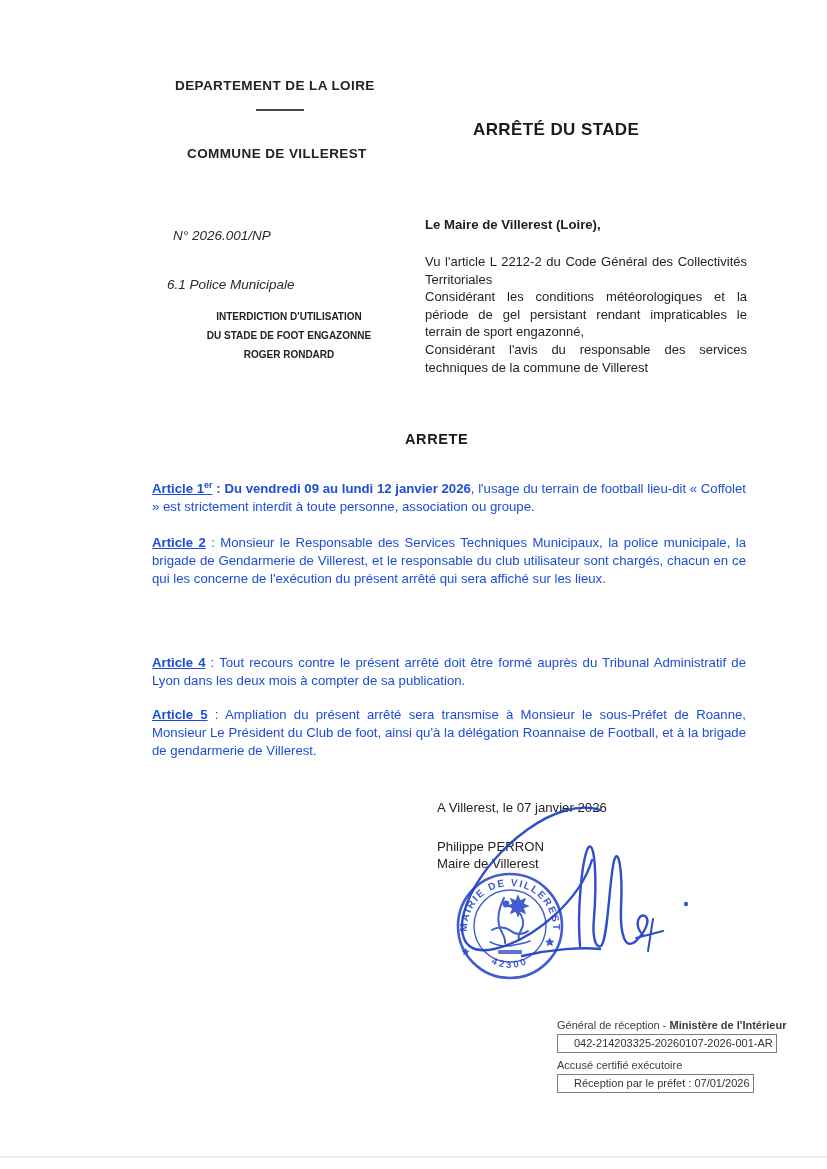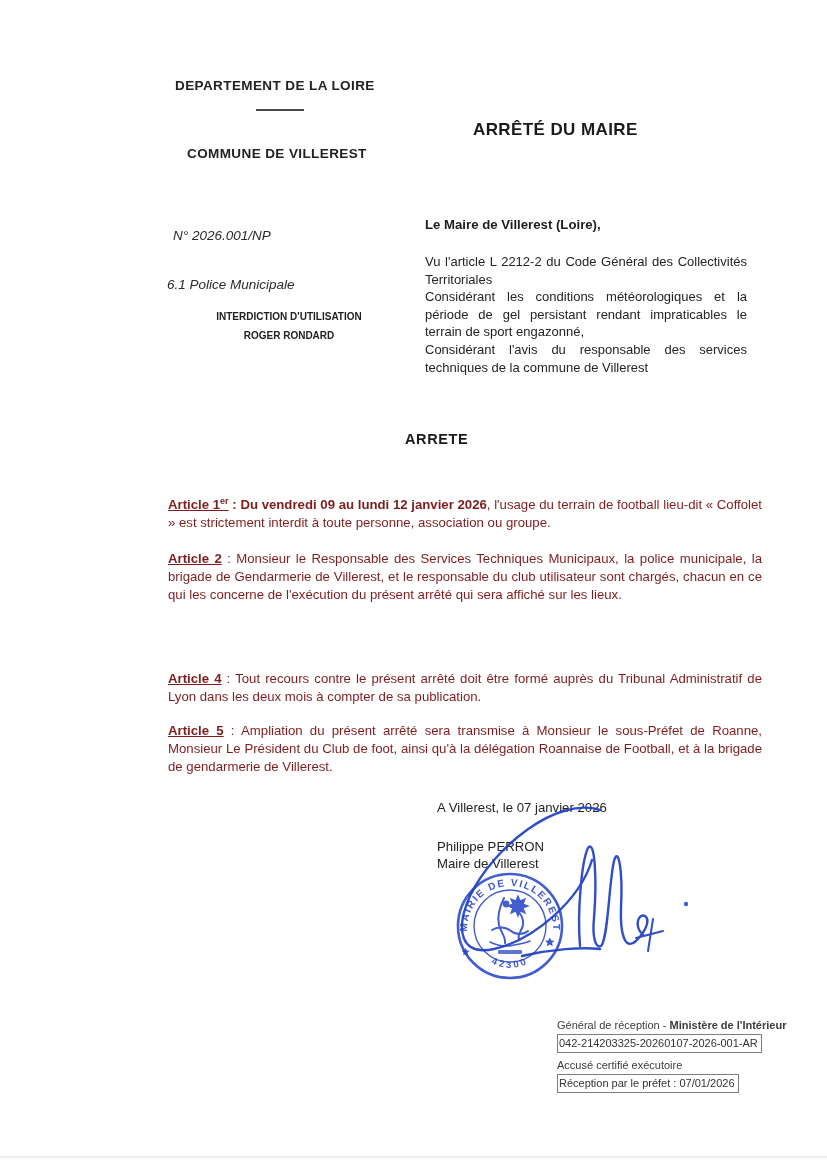--- a/index.html
+++ b/index.html
@@ -12,45 +12,46 @@
   .abs{position:absolute;}
   .hdr{font-weight:bold;font-size:13.5px;letter-spacing:.4px;color:#222;text-align:right;}
   .doc-title{font-weight:bold;font-size:17px;letter-spacing:.4px;color:#1a1a1a;}
   .dash{width:48px;border-top:2px solid #4a4a4a;}
   .ref{font-style:italic;font-size:13.5px;color:#2a2a2a;}
   .subject{width:278px;text-align:center;font-weight:bold;font-size:10px;line-height:19px;color:#222;}
   .opening{font-weight:bold;font-size:13.2px;color:#1d1d1d;}
   .preamble{width:322px;font-size:13px;line-height:17.6px;text-align:justify;color:#242424;}
   .preamble p{margin:0;}
   .arrete{font-weight:bold;font-size:14.5px;letter-spacing:.6px;color:#1a1a1a;}
-  .article{width:594px;font-size:13.2px;line-height:18px;text-align:justify;color:#7f1d1d;margin:16px;}
+  .article{width:594px;font-size:13.2px;line-height:18px;text-align:justify;color:#1d4ed8;margin:0;}
   .art-label{font-weight:bold;text-decoration:underline;}
   .art-label sup{font-size:9px;}
   .b{font-weight:bold;}
   .sig-text{font-size:13.2px;color:#242424;}
   .footer{font-size:11px;color:#3c3c3c;line-height:14px;}
-  .footer .bx{display:inline-block;border:1px solid #7d7d7d;padding:1px 3px 2px 1px;margin-top:2px;color:#333;background:#fff;}
+  .footer .bx{display:inline-block;border:1px solid #7d7d7d;padding:1px 3px 2px 16px;margin-top:2px;color:#333;background:#fff;}
   .footer .row{margin-top:5px;}
   .scanline{left:0;top:1156px;width:827px;height:2px;background:#e6eae6;opacity:.8;}
   svg{overflow:visible;}
 </style>
 </head>
 <body>
 
 <div class="page">
 
   <div class="abs hdr" style="left:175px;top:78px">DEPARTEMENT DE LA LOIRE</div>
   <div class="abs dash" style="left:256px;top:109px"></div>
-  <div class="abs doc-title" style="left:473px;top:120px">ARRÊTÉ DU MAIRE</div>
+  <div class="abs doc-title" style="left:473px;top:120px">ARRÊTÉ DU STADE</div>
   <div class="abs hdr" style="left:187px;top:146px">COMMUNE DE VILLEREST</div>
 
   <div class="abs ref" style="left:173px;top:228px">N° 2026.001/NP</div>
   <div class="abs ref" style="left:167px;top:277px">6.1 Police Municipale</div>
   <div class="abs subject" style="left:150px;top:307px">
     <div>INTERDICTION D'UTILISATION</div>
+    <div>DU STADE DE FOOT ENGAZONNE</div>
     <div>ROGER RONDARD</div>
   </div>
 
   <div class="abs opening" style="left:425px;top:217px">Le Maire de Villerest (Loire),</div>
   <div class="abs preamble" style="left:425px;top:253px">
     <p>Vu l'article L 2212-2 du Code Général des Collectivités Territoriales</p>
     <p>Considérant les conditions météorologiques et la période de gel persistant rendant impraticables le terrain de sport engazonné,</p>
     <p>Considérant l'avis du responsable des services techniques de la commune de Villerest</p>
   </div>
 

